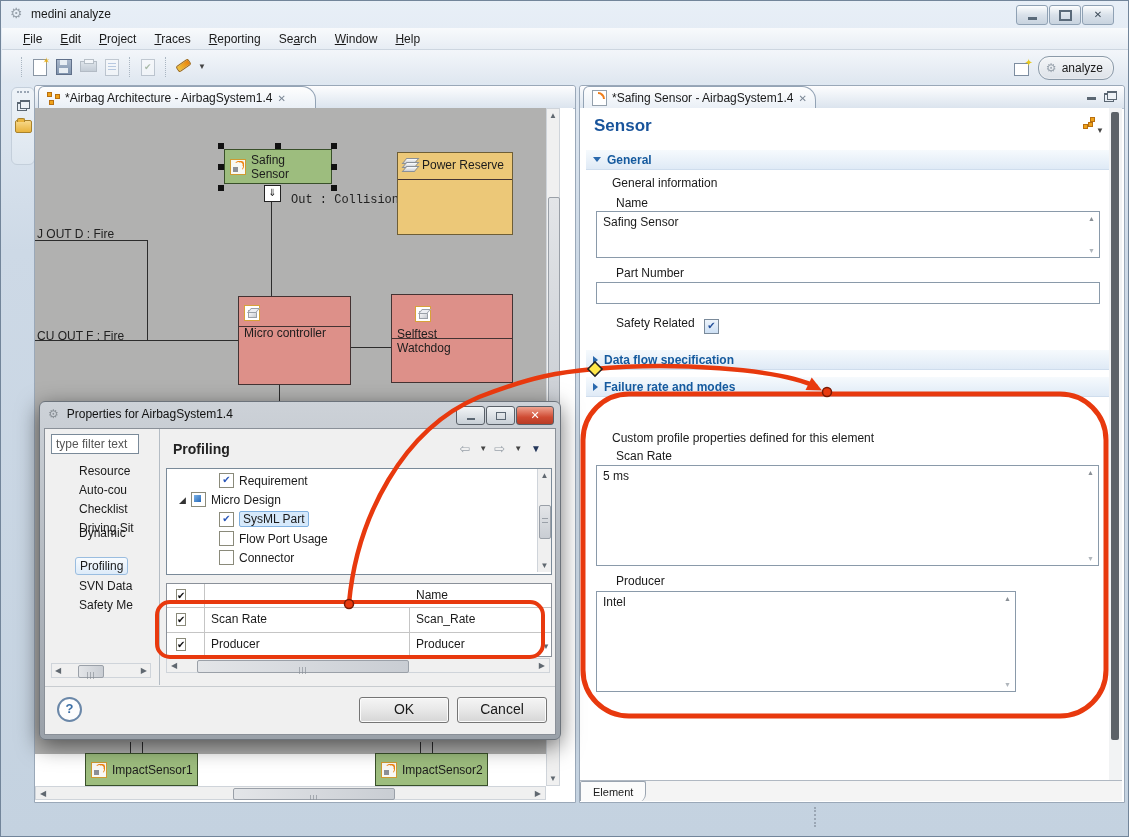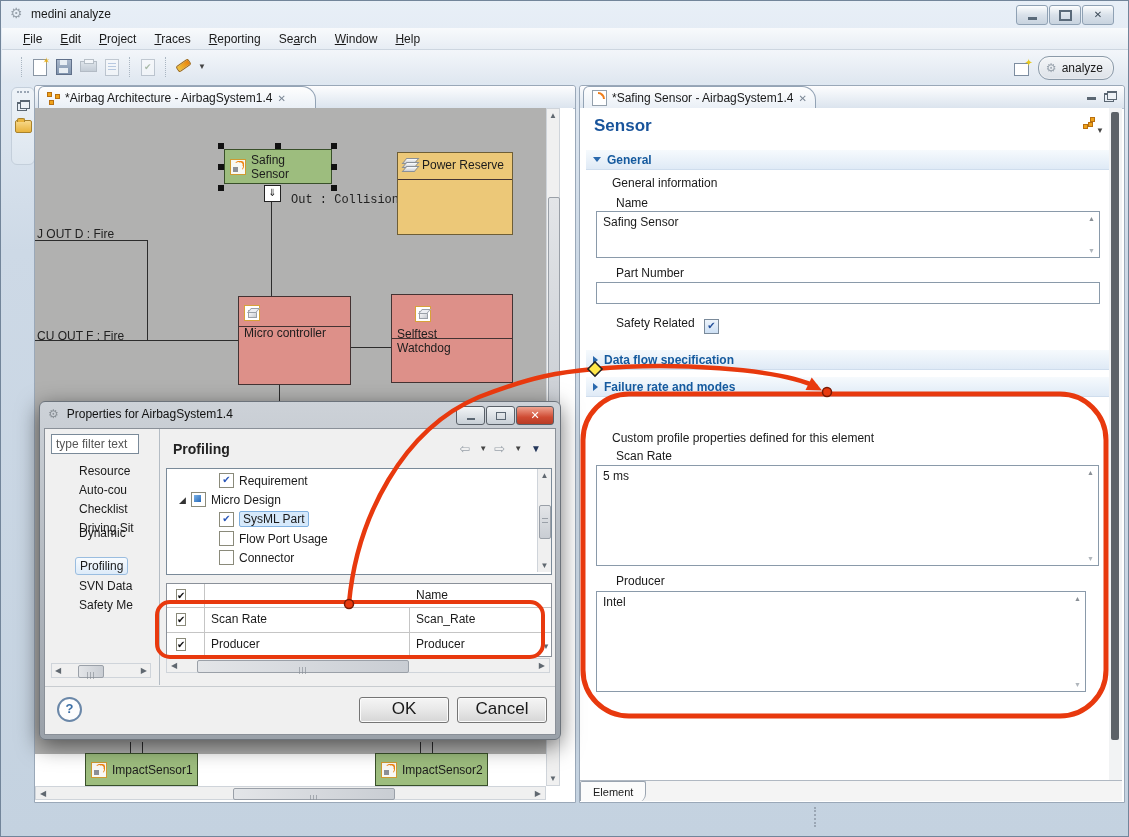--- a/index.html
+++ b/index.html
@@ -119,21 +119,21 @@
   .trow{position:absolute;display:flex;align-items:center;gap:5px;font-size:12px;}
   .ck{width:13px;height:13px;border:1px solid #8a8a7a;background:#fff;text-align:center;line-height:12px;font-size:10px;color:#2a56b8;flex:none;}
   .ck.black{color:#111;}
   .ck.part{position:relative;}
   .ck.part:before{content:"";position:absolute;left:2px;top:2px;width:7px;height:7px;background:linear-gradient(135deg,#7ab2e8,#2a6ab8);}
   .exp{color:#333;font-size:9px;}
   .sel-lab{background:#d6e9fb;border:1px solid #7fb0e0;border-radius:2px;padding:0 3px;}
   .tbl{position:absolute;background:#fff;border:1px solid #8a9099;}
   .tcell{position:absolute;border-right:1px solid #c5c5c5;box-sizing:border-box;padding:4px 6px;font-size:12px;overflow:hidden;white-space:nowrap;}
   .trline{position:absolute;left:0;right:0;height:1px;background:#c5c5c5;}
-  .btn{position:absolute;width:88px;height:24px;border:1px solid #757575;border-radius:3px;background:linear-gradient(180deg,#f5f5f5,#e9e9e9 45%,#d5d5d5);text-align:center;line-height:22px;font-size:17px;box-shadow:inset 0 0 0 1px #fbfbfb;}
+  .btn{position:absolute;width:88px;height:24px;border:1px solid #757575;border-radius:3px;background:linear-gradient(180deg,#f5f5f5,#e9e9e9 45%,#d5d5d5);text-align:center;line-height:22px;font-size:14px;box-shadow:inset 0 0 0 1px #fbfbfb;}
   .help{position:absolute;width:21px;height:21px;border:2px solid #6a87a8;border-radius:50%;color:#3a6ea5;font-weight:bold;text-align:center;line-height:19px;font-size:13px;background:#fdfdfd;}
   
   #anno{position:absolute;left:0;top:0;width:1129px;height:837px;z-index:120;pointer-events:none;}
   .statusdots{position:absolute;left:813px;top:806px;width:4px;height:20px;border-left:2px dotted #9aa6b4;}
 </style>
 </head>
 <body>
 
 <div id="stage">
 
@@ -365,21 +365,21 @@
       <div class="flabel" style="left:12px;top:323px;">Custom profile properties defined for this element</div>
       <div class="flabel" style="left:16px;top:341px;">Scan Rate</div>
       <div class="fld" style="left:16px;top:357px;width:503px;height:101px;">
         <span>5 ms</span>
         <div class="fscroll">
             <span class="u">▲</span>
             <span class="d">▼</span>
           </div>
       </div>
       <div class="flabel" style="left:16px;top:466px;">Producer</div>
-      <div class="fld" style="left:16px;top:483px;width:490px;height:101px;">
+      <div class="fld" style="left:16px;top:483px;width:420px;height:101px;">
         <span>Intel</span>
         <div class="fscroll">
             <span class="u">▲</span>
             <span class="d">▼</span>
           </div>
       </div>
 
       <div class="sb" style="right:0;top:0;width:13px;height:673px;border:none;background:#f2f3f4;">
         <div style="position:absolute;left:2px;top:4px;width:8px;height:628px;background:#5d6268;border-radius:2px;"></div>
       </div>

